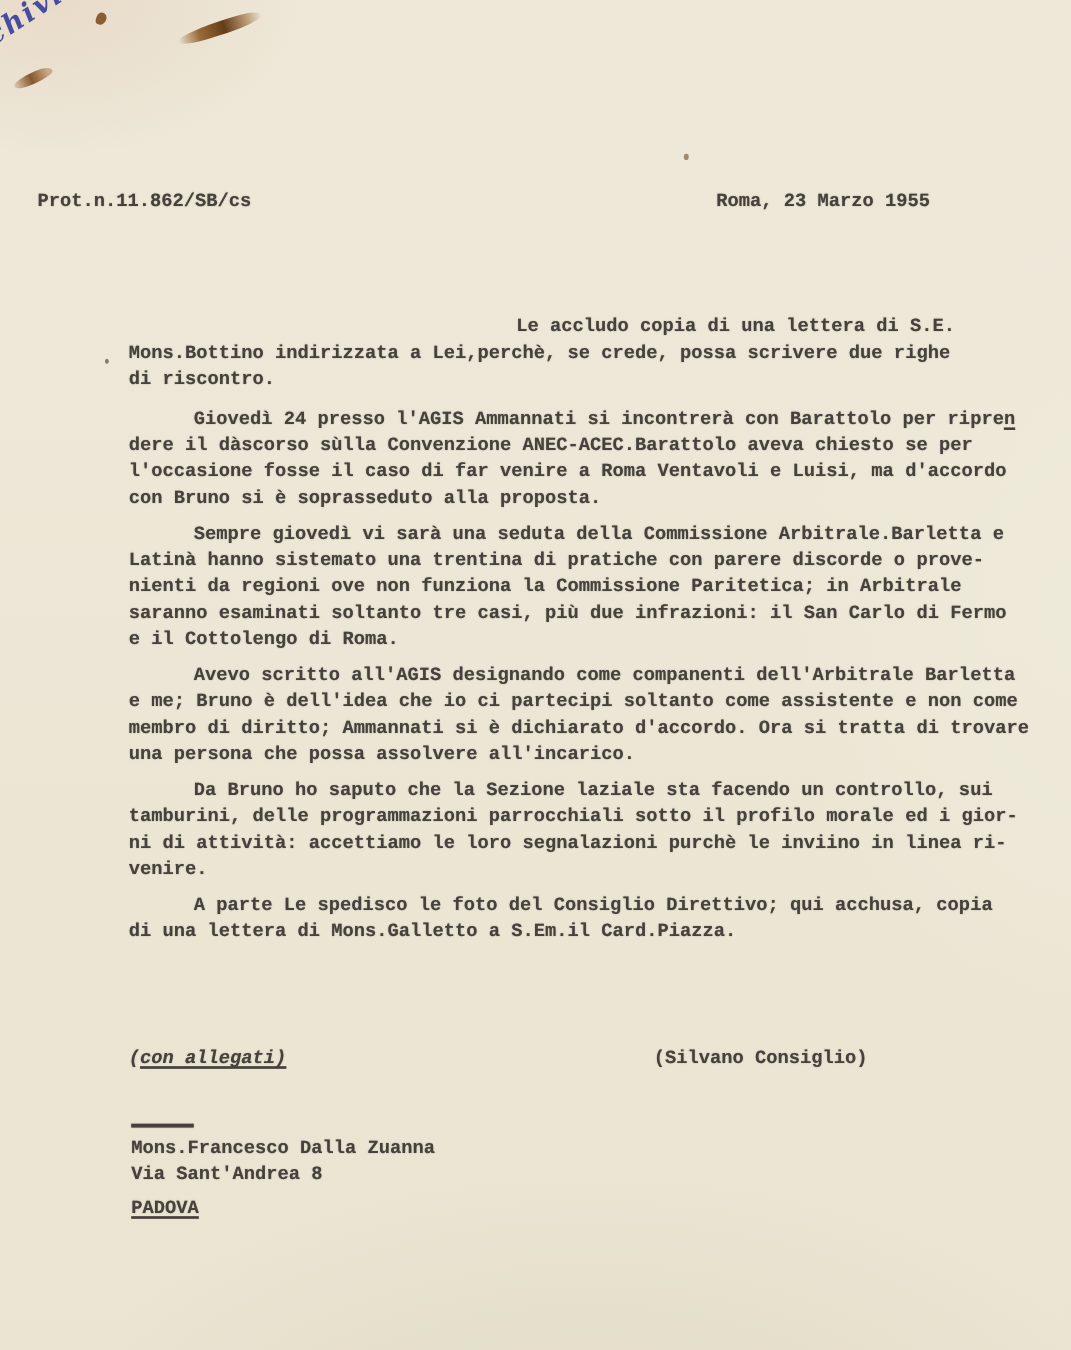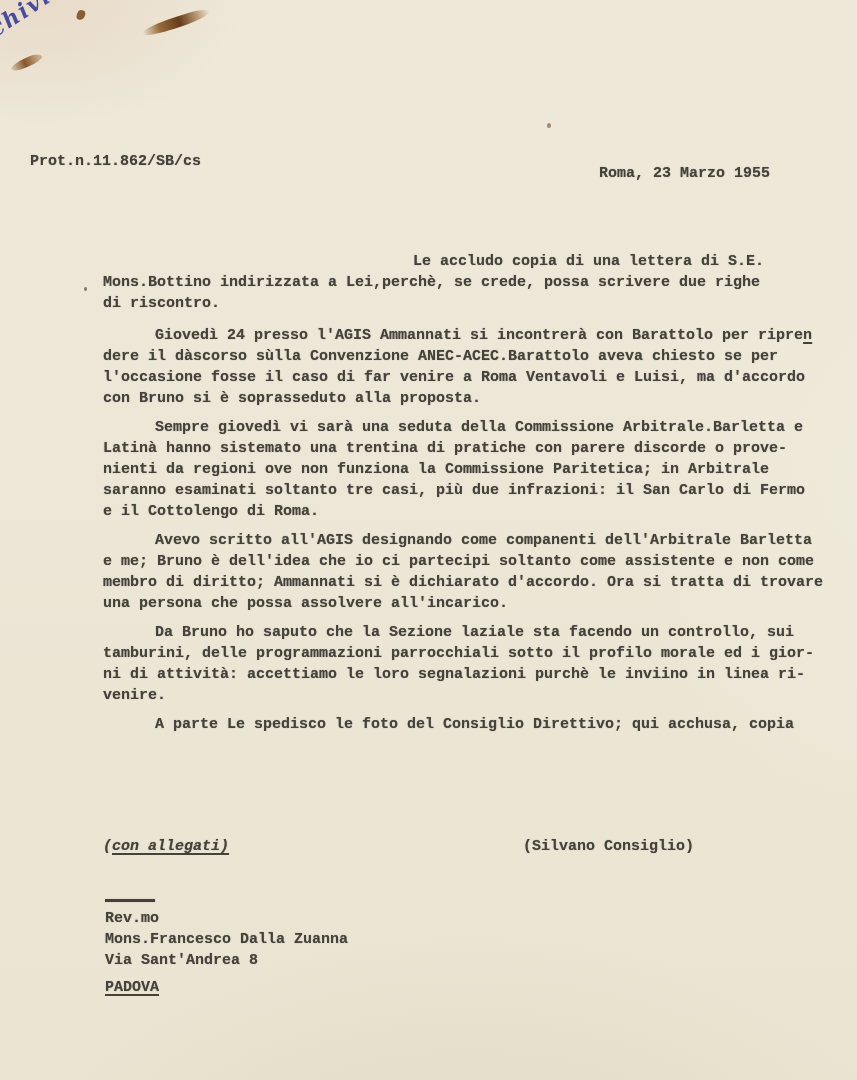--- a/index.html
+++ b/index.html
@@ -21,21 +21,21 @@
     text-shadow:0 0 1px rgba(70,64,56,0.55);
   }
   .ln{white-space:pre;height:21px;line-height:21px;}
   .ind{padding-left:52px;}
   .bigind{padding-left:310px;}
   .para{margin:0;}
   .mb10{margin-bottom:10px;} .mb11{margin-bottom:11px;} .mb8{margin-bottom:8px;}
   .u{text-decoration:underline;text-decoration-thickness:2px;text-underline-offset:3px;}
   .abs{position:absolute;}
   .prot{left:30px;top:151px;}
-  .date{left:599px;top:151px;margin-top:12px;}
+  .date{left:573px;top:151px;}
   .bodyblock{left:103px;top:251px;width:714px;}
   .sigrow{left:103px;top:838px;width:714px;height:21px;}
   .sig-left{position:absolute;left:0;top:0;white-space:pre;font-style:italic;}
   .sig-right{position:absolute;left:420px;top:0;white-space:pre;}
   .recipient{left:105px;top:899px;}
   .recip-rule{width:50px;height:3px;background:#44413b;margin-bottom:6px;box-shadow:0 0 1px rgba(70,64,56,0.6);}
   .city{margin-top:6px;}
   
   .hand{
     position:absolute;left:-34px;top:34px;
@@ -117,30 +117,30 @@
 
     <div class="para mb8">
       <div class="ln ind">Da Bruno ho saputo che la Sezione laziale sta facendo un controllo, sui</div>
       <div class="ln">tamburini, delle programmazioni parrocchiali sotto il profilo morale ed i gior-</div>
       <div class="ln">ni di attività: accettiamo le loro segnalazioni purchè le inviino in linea ri-</div>
       <div class="ln">venire.</div>
     </div>
 
     <div class="para mb8">
       <div class="ln ind">A parte Le spedisco le foto del Consiglio Direttivo; qui acchusa, copia</div>
+      <div class="ln">di una lettera di Mons.Galletto a S.Em.il Card.Piazza.</div>
     </div>
 
   </div>
 
   <div class="abs sigrow">
     <span class="sig-left"><span>(</span><span class="u">con allegati)</span></span>
     <span class="sig-right">(Silvano Consiglio)</span>
   </div>
 
   <div class="abs recipient">
     <div class="recip-rule"></div>
-    <div class="ln">Rev.mo</div>
     <div class="ln">Mons.Francesco Dalla Zuanna</div>
     <div class="ln">Via Sant'Andrea 8</div>
     <div class="ln city u">PADOVA</div>
   </div>
 
 </div>
 
 </body></html>

